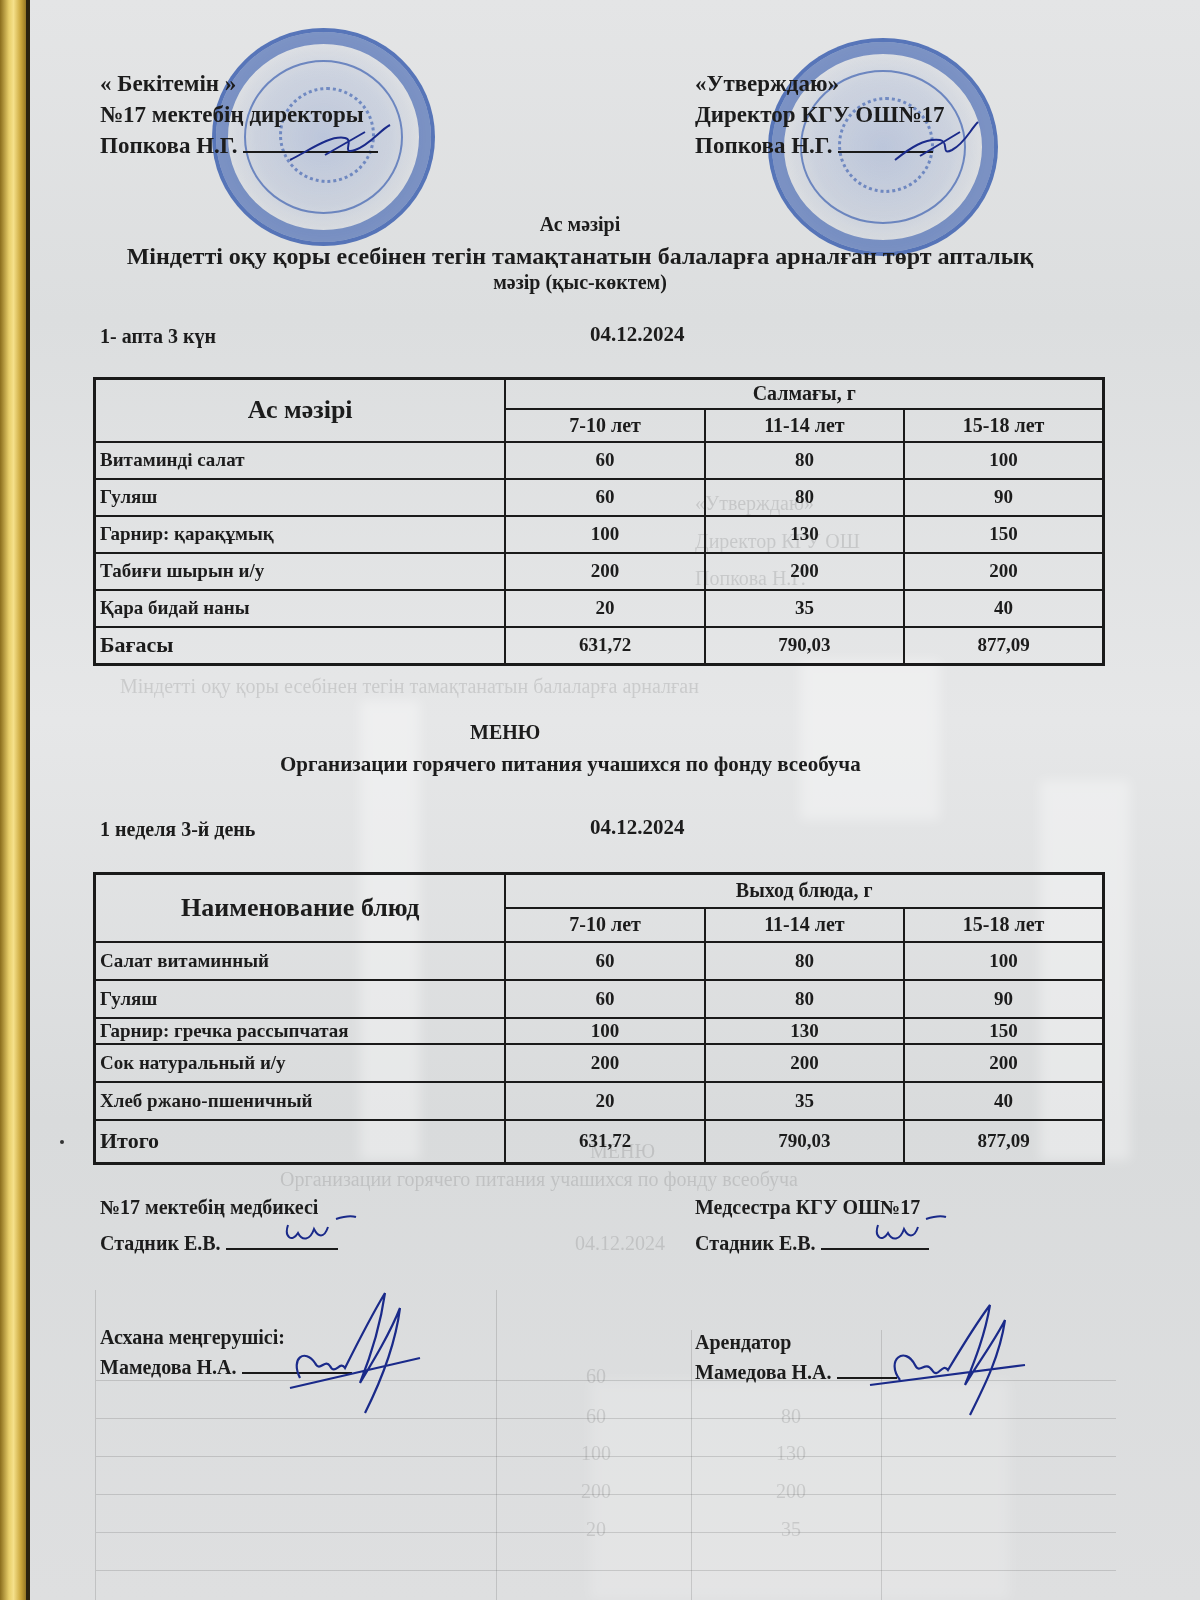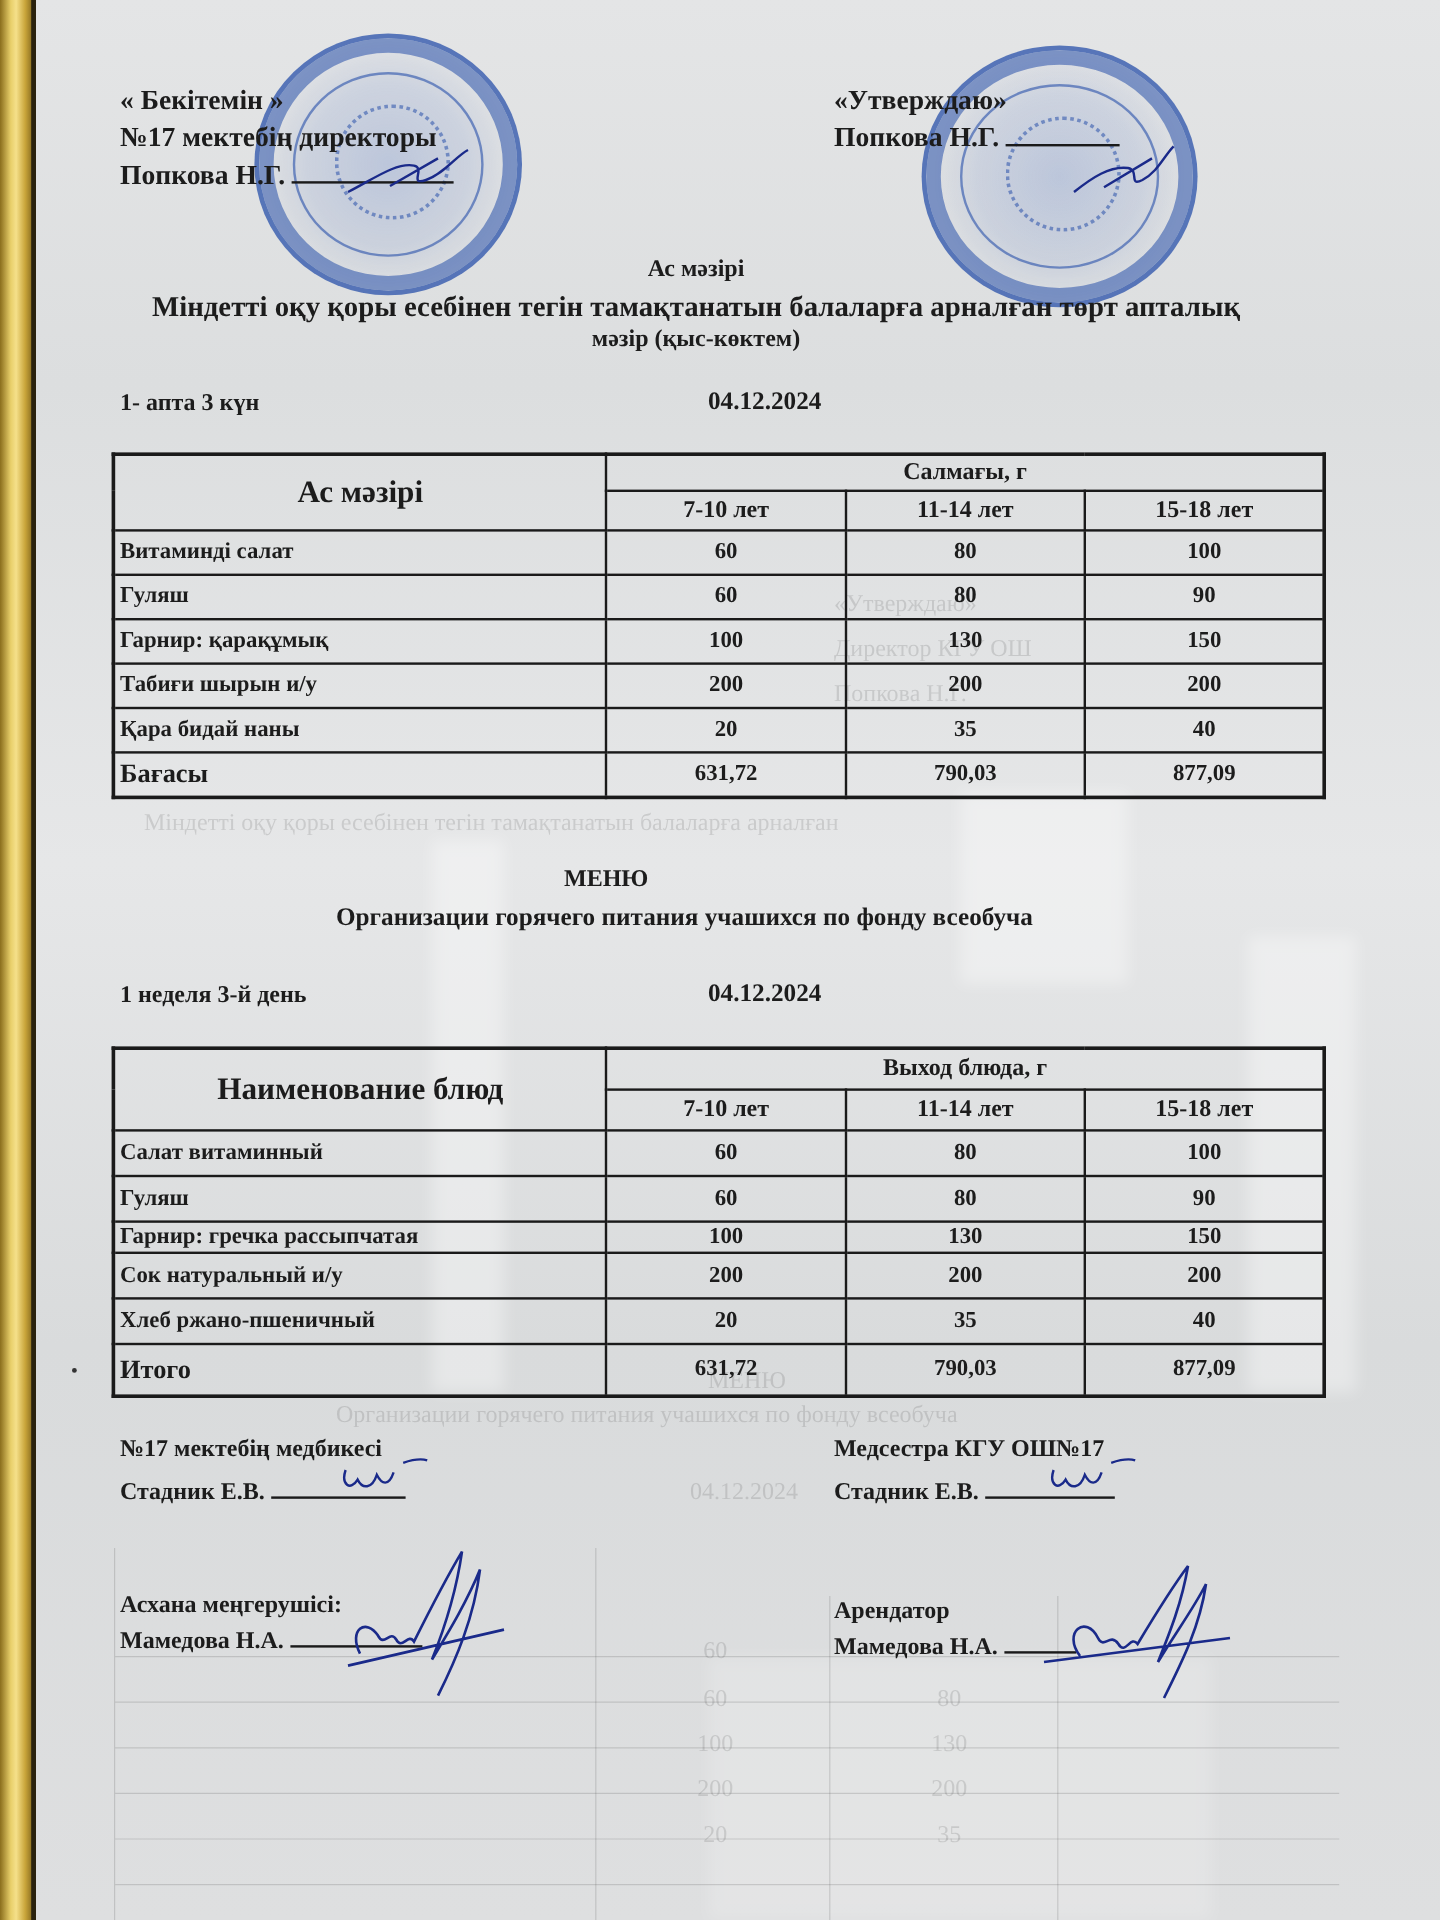--- a/index.html
+++ b/index.html
@@ -124,20 +124,21 @@
     <div class="stamp-emblem"></div>
   </div>
 
   <div class="abs hdr-block" style="left:70px; top:68px;">
     <div>« Бекітемін »</div>
     <div>№17 мектебің директоры</div>
     <div><span>Попкова Н.Г.</span> <span class="underline" style="width:135px;"></span></div>
   </div>
   <div class="abs hdr-block" style="left:665px; top:68px;">
     <div>«Утверждаю»</div>
+    <div>Директор КГУ ОШ№17</div>
     <div><span>Попкова Н.Г.</span> <span class="underline" style="width:95px;"></span></div>
   </div>
 
   <svg class="signature" style="left:255px; top:120px;" width="110" height="50">
     <path d="M5 40 C25 30, 45 15, 60 18 C70 20, 55 35, 70 30 C85 25, 95 10, 105 5 M40 35 L80 12" stroke="#1a2a8a" stroke-width="2" fill="none"></path>
   </svg>
   <svg class="signature" style="left:860px; top:118px;" width="90" height="50">
     <path d="M5 42 C20 30, 35 20, 50 22 C60 24, 50 38, 62 32 C75 25, 80 12, 88 4 M30 38 L70 14" stroke="#1a2a8a" stroke-width="2" fill="none"></path>
   </svg>
 

